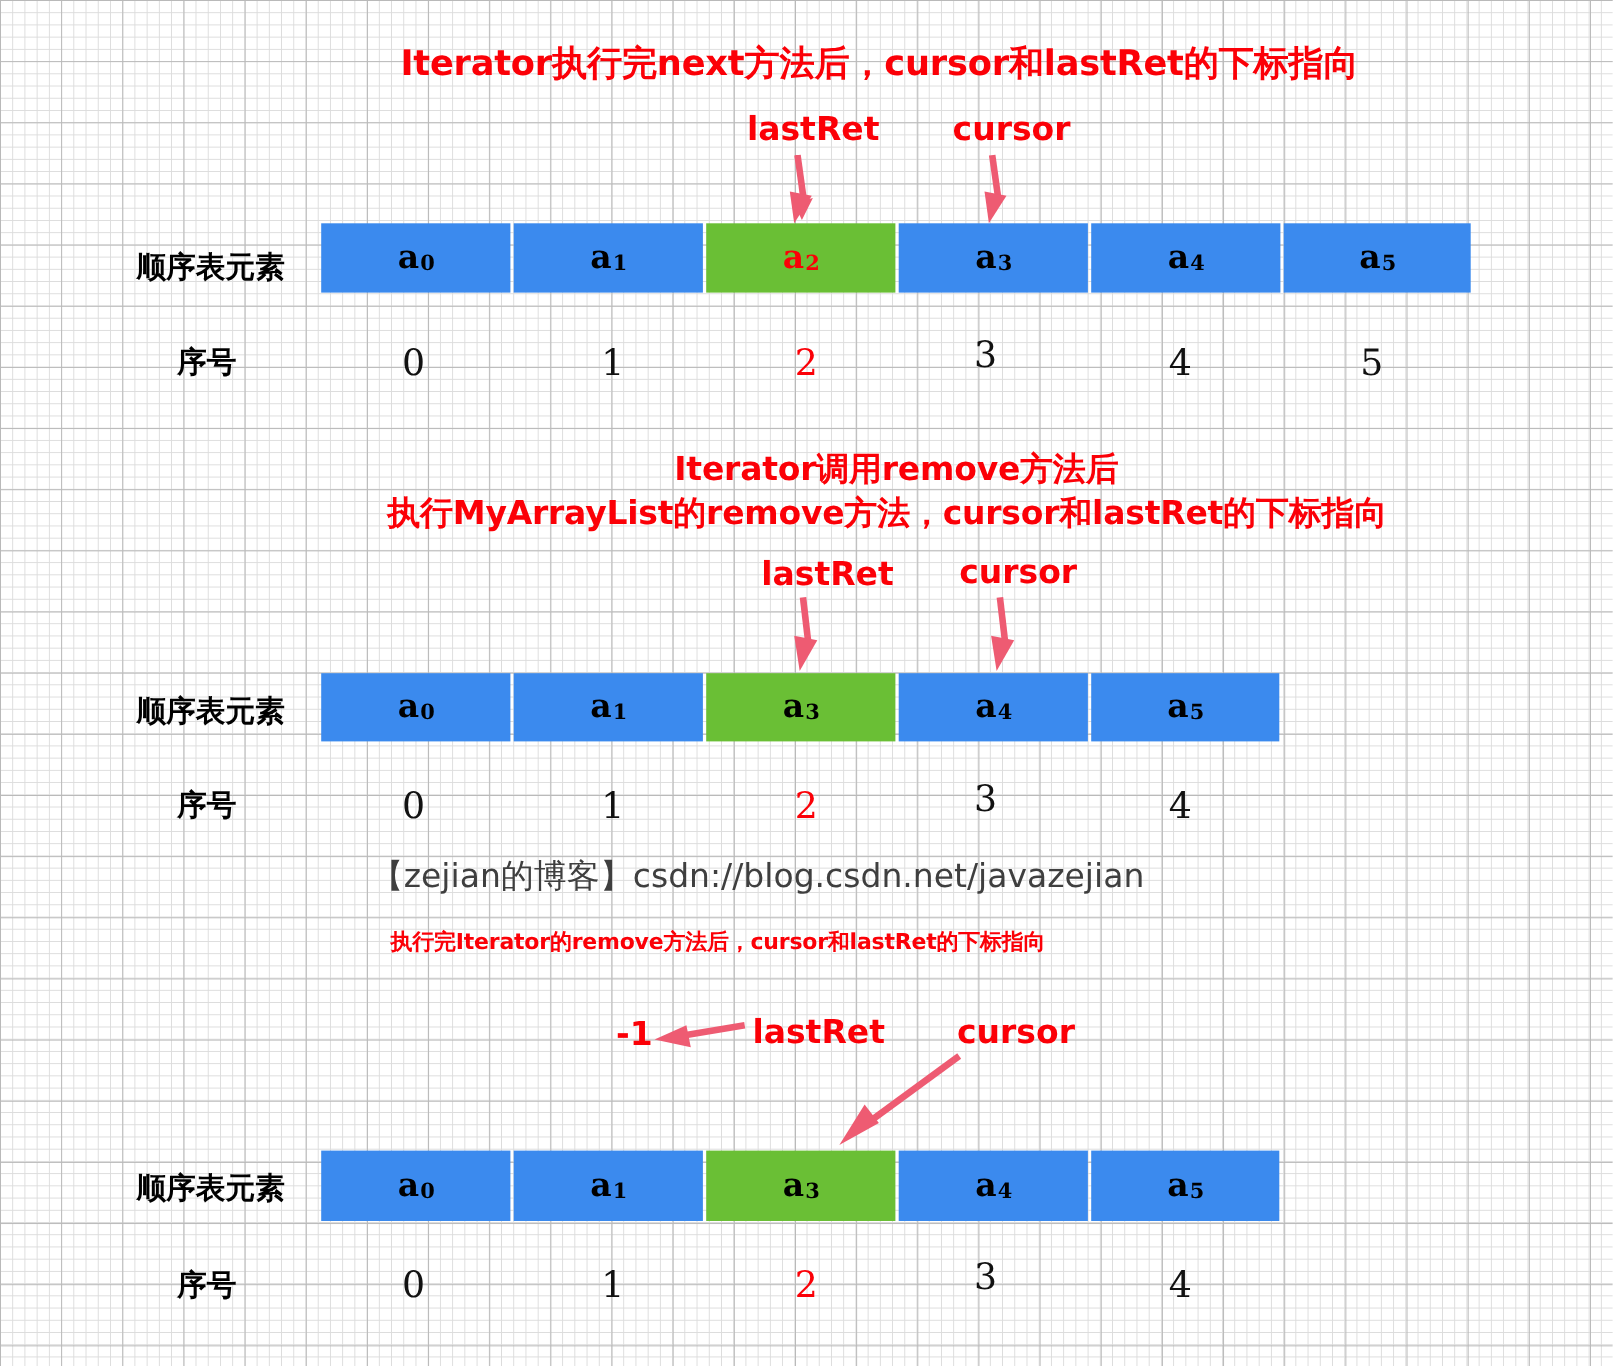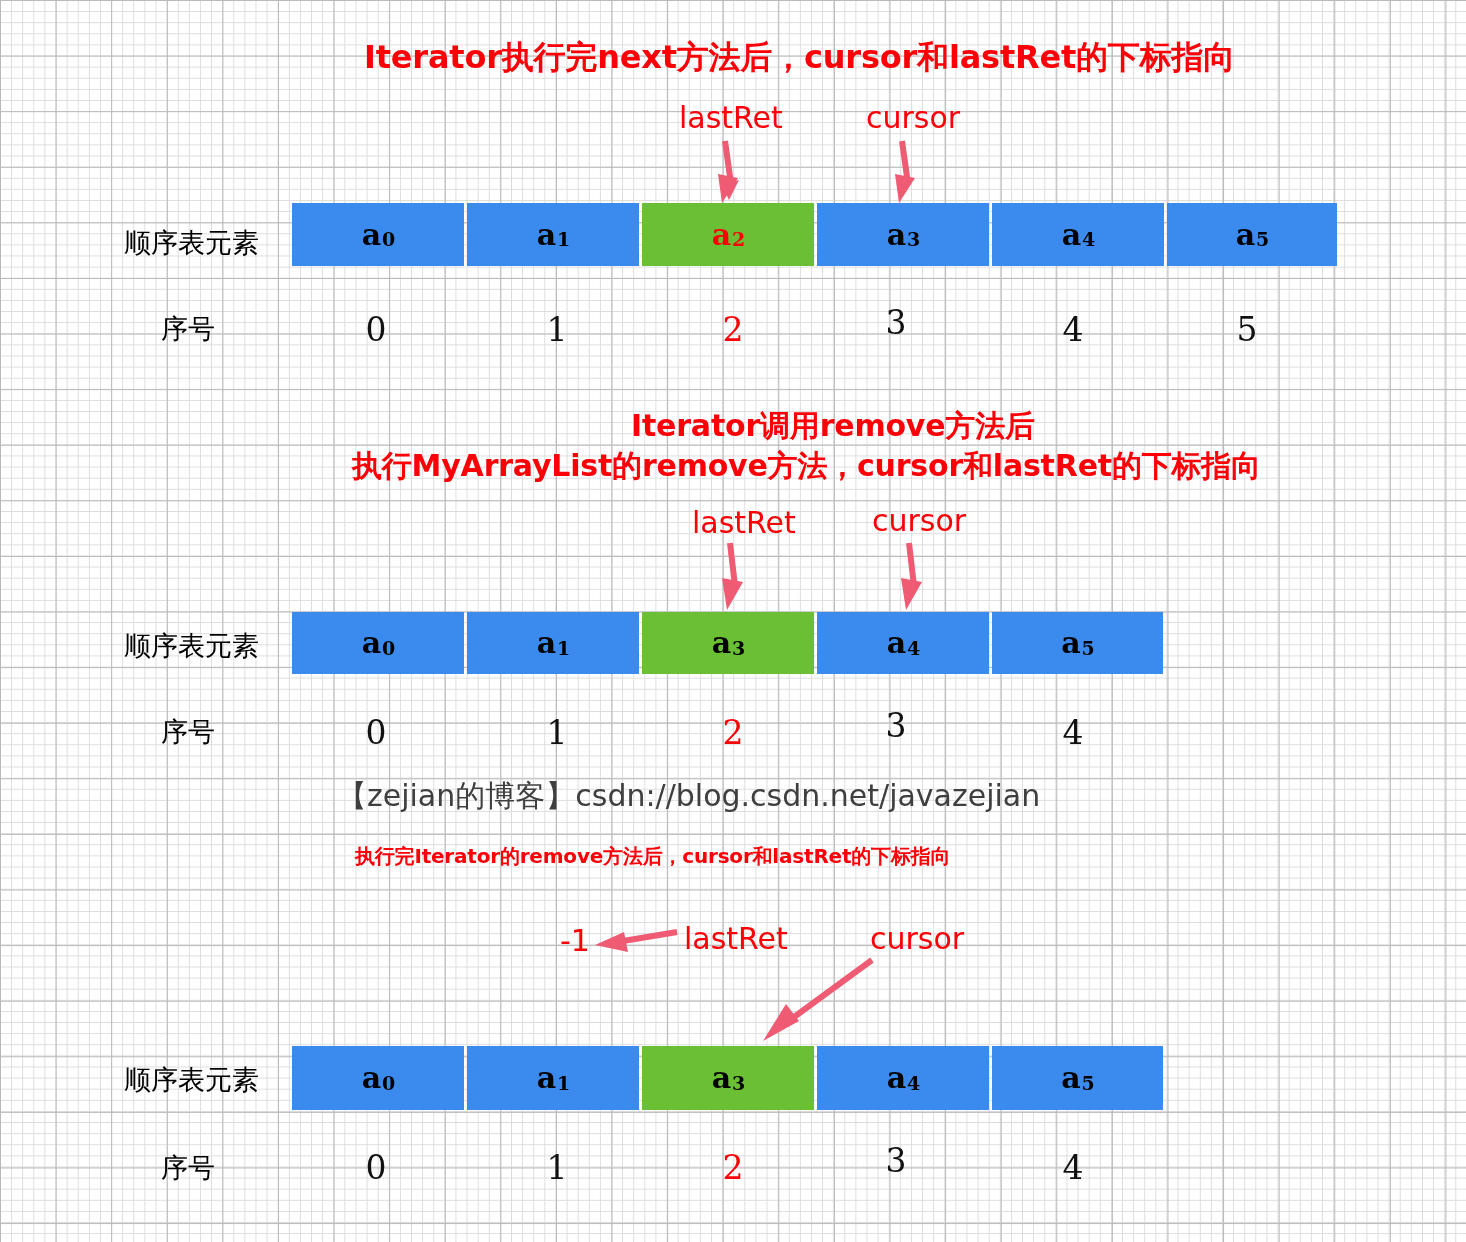--- a/index.html
+++ b/index.html
@@ -51,31 +51,31 @@
     white-space: nowrap;
     letter-spacing: -0.2px;
   }
 
   
   .ptr-label {
     position: absolute;
     color: #fb0007;
     font-family: "DejaVu Sans", sans-serif;
     font-size: 30px;
-    font-weight: 400;
+    font-weight: 700;
     white-space: nowrap;
   }
 
   
   .row-label {
     position: absolute;
     color: #000000;
     font-family: "DejaVu Serif", serif;
     font-size: 27px;
-    font-weight: 400;
+    font-weight: 700;
     white-space: nowrap;
   }
 
   
   .cell {
     position: absolute;
     box-sizing: border-box;
     display: flex;
     align-items: center;
     justify-content: center;
@@ -166,21 +166,21 @@
       <span class="sub">5</span>
   </div>
 
   <div class="idx" style="left:346px; top:310px;">0</div>
   <div class="idx" style="left:527px; top:310px;">1</div>
   <div class="idx red" style="left:703px; top:310px;">2</div>
   <div class="idx" style="left:866px; top:303px;">3</div>
   <div class="idx" style="left:1043px; top:310px;">4</div>
   <div class="idx" style="left:1217px; top:310px;">5</div>
 
-  <div class="heading" style="left:631px; top:406px; font-size:30px;">Iterator调用remove方法后</div>
+  <div class="heading" style="left:613px; top:406px; font-size:30px;">Iterator调用remove方法后</div>
   <div class="heading" style="left:352px; top:446px; font-size:30px;">执行MyArrayList的remove方法，cursor和lastRet的下标指向</div>
 
   <div class="ptr-label" style="left:692px; top:505px;">lastRet</div>
   <div class="ptr-label" style="left:872px; top:503px;">cursor</div>
 
   <div class="row-label" style="left:124px; top:628px;">顺序表元素</div>
   <div class="row-label" style="left:161px; top:714px;">序号</div>
 
   <div class="cell blue" style="left:292px; top:612px; width:172px; height:62px;">
     <span>a</span>

